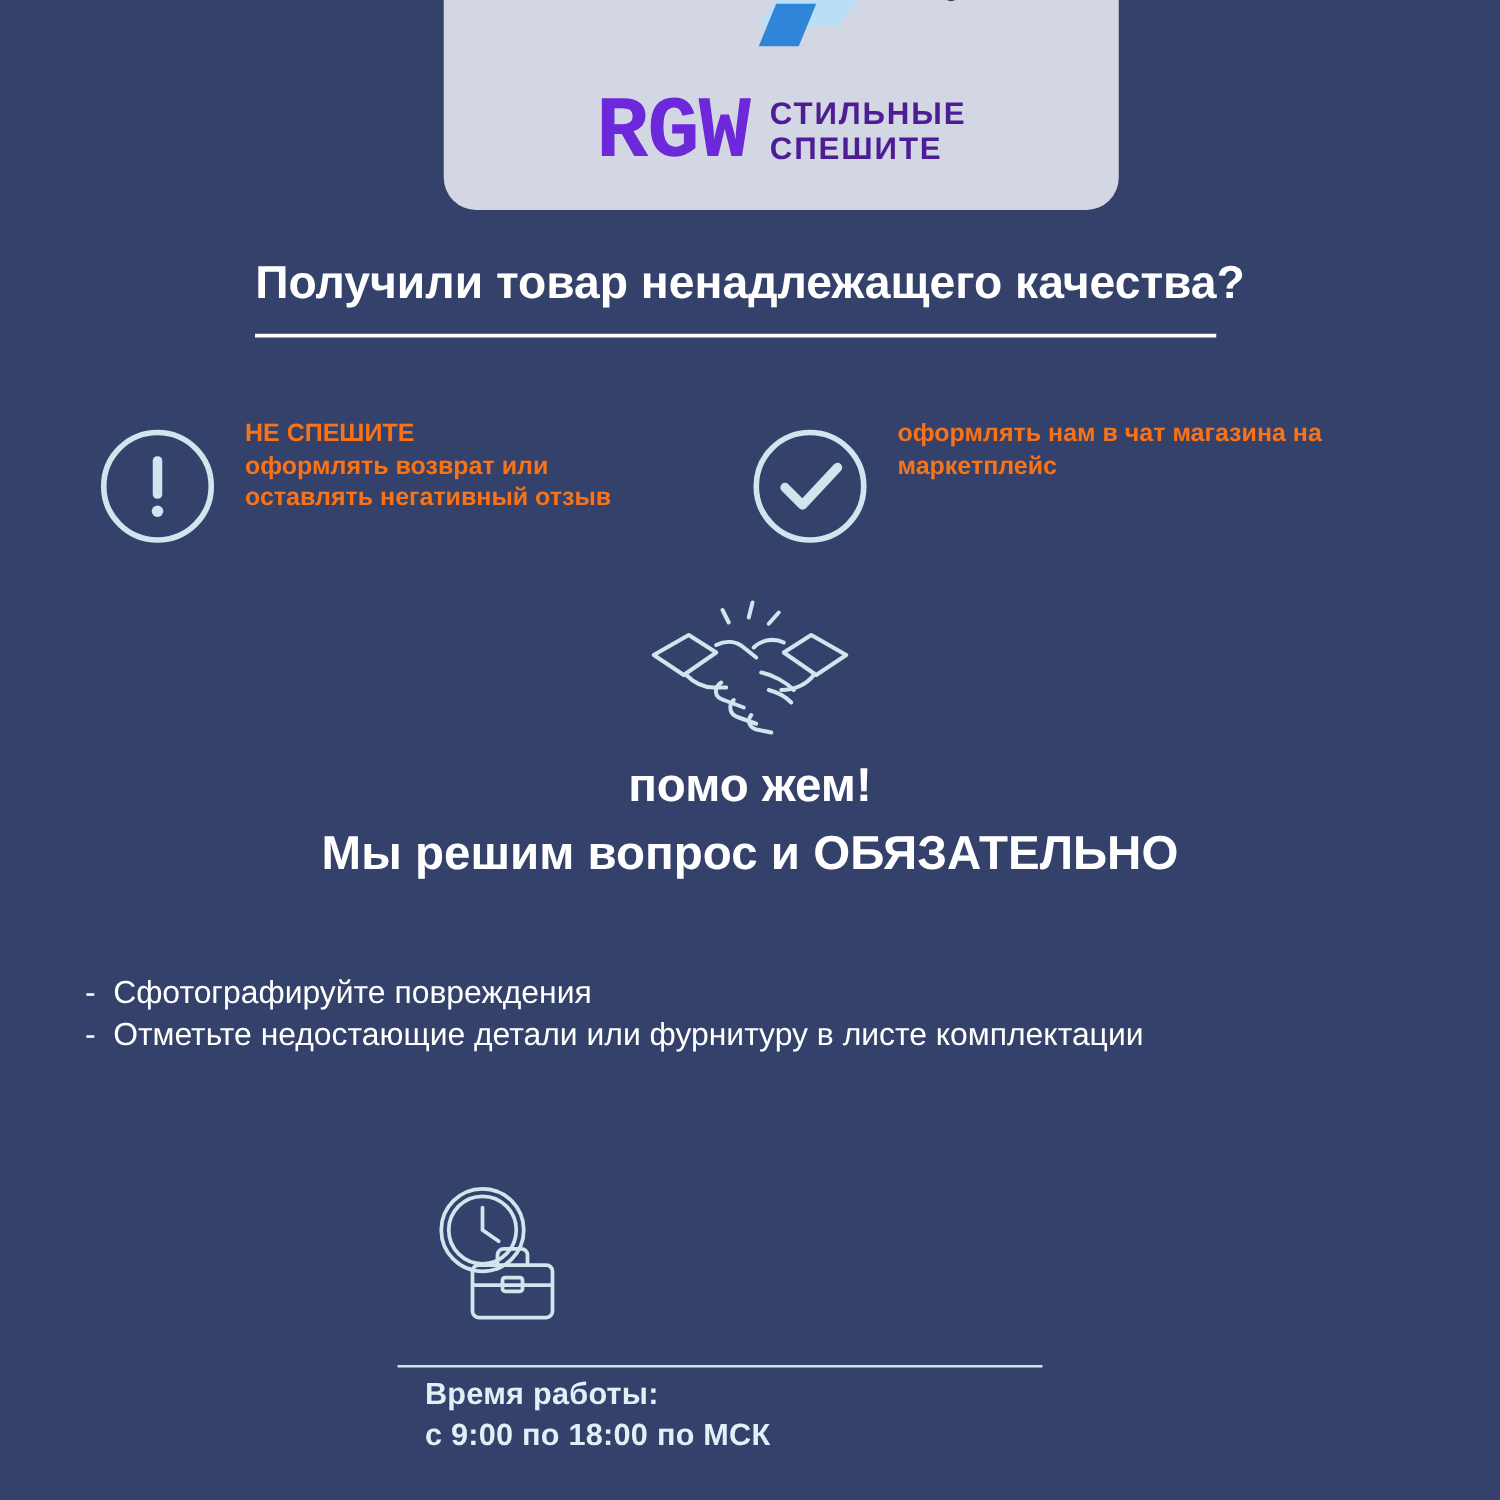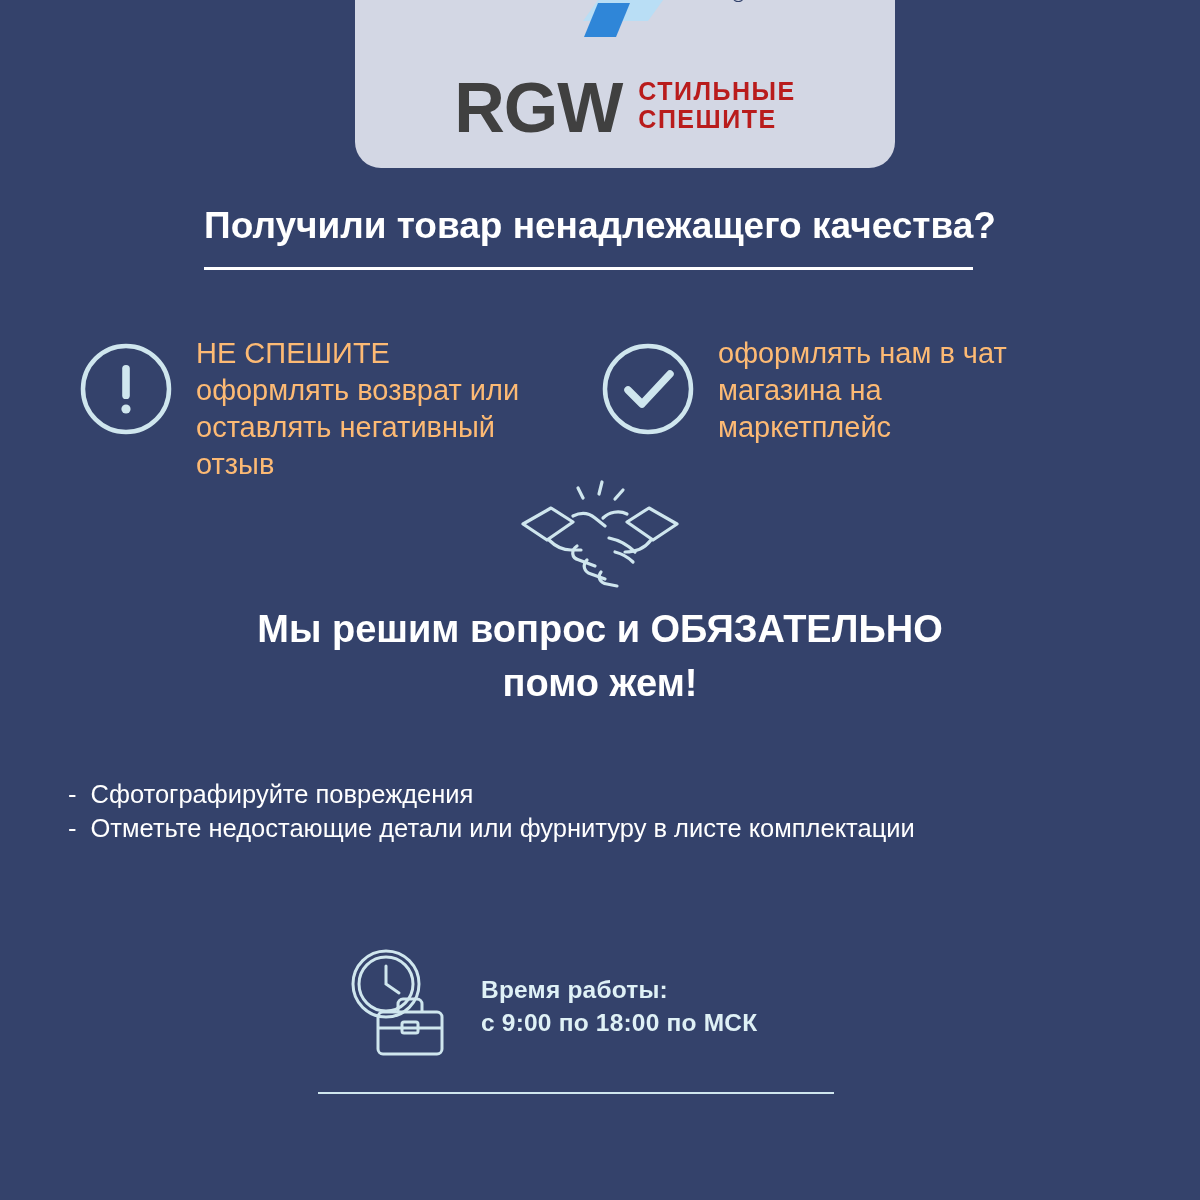--- a/index.html
+++ b/index.html
@@ -49,27 +49,27 @@
     left: 277px;
     top: -66px;
     font-size: 19px;
     color: #31406a;
     font-weight: bold;
   }
   .logo-word {
     font-size: 70px;
     font-weight: bold;
     letter-spacing: -1px;
-    color: #404040;
+    color: #6d28d9;
     line-height: 0.92;
-    font-family: Liberation Sans, sans-serif;
+    font-family: Liberation Mono, monospace;
     margin-top: 25px;
   }
   .logo-tag {
-    color: #b91c1c;
+    color: #4c1d95;
     font-size: 25px;
     font-weight: bold;
     line-height: 1.15;
     letter-spacing: 1.5px;
     padding-bottom: 6px;
   }
 
   
   .headline {
     position: absolute;
@@ -96,24 +96,24 @@
     gap: 0;
   }
   .advice {
     display: flex;
     align-items: flex-start;
     gap: 22px;
     width: 50%;
   }
   .advice .ico { flex: 0 0 auto; margin-top: 6px; }
   .advice-text {
-    font-size: 29px;
-    font-weight: normal;
+    font-size: 20px;
+    font-weight: bold;
     line-height: 1.28;
-    color: #fdba74;
+    color: #f97316;
     max-width: 340px;
   }
   .advice-text .strong { display: block; }
 
   
   .handshake {
     position: absolute;
     top: 480px;
     left: 0;
     width: 100%;
@@ -148,22 +148,23 @@
   .bullet-line { display: flex; gap: 14px; }
   .bullet-dash { flex: 0 0 auto; }
   .bullet-body { flex: 1 1 auto; }
 
   
   .hours {
     position: absolute;
     top: 940px;
     left: 340px;
     display: flex;
-    align-items: center;
+    align-items: flex-start;
     gap: 26px;
+    flex-direction: column;
   }
   .hours-text {
     font-size: 24.5px;
     font-weight: bold;
     line-height: 1.33;
     color: #dff1f6;
     padding-top: 14px;
     letter-spacing: 0.2px;
   }
 
@@ -254,22 +255,22 @@
         <path d="M72 80 c-5 5 -3 12 4 14 l14 5"></path>
         <path d="M86 92 c-4 5 -1 11 6 12 l10 2"></path>
         <path d="M100 72 c8 2 14 6 18 10"></path>
         <path d="M94 58 c10 2 20 8 26 14"></path>
       </g>
     </svg>
   </span>
 </div>
 
 <div class="promise">
+  <div>помо жем!</div>
   <div>Мы решим вопрос и ОБЯЗАТЕЛЬНО</div>
-  <div>помо жем!</div>
 </div>
 
 <div class="bullets">
   <div class="bullet-line">
     <span class="bullet-dash">-</span>
     <span class="bullet-body">Сфотографируйте повреждения</span>
   </div>
   <div class="bullet-line">
     <span class="bullet-dash">-</span>
     <span class="bullet-body">Отметьте недостающие детали или фурнитуру в листе комплектации</span>

